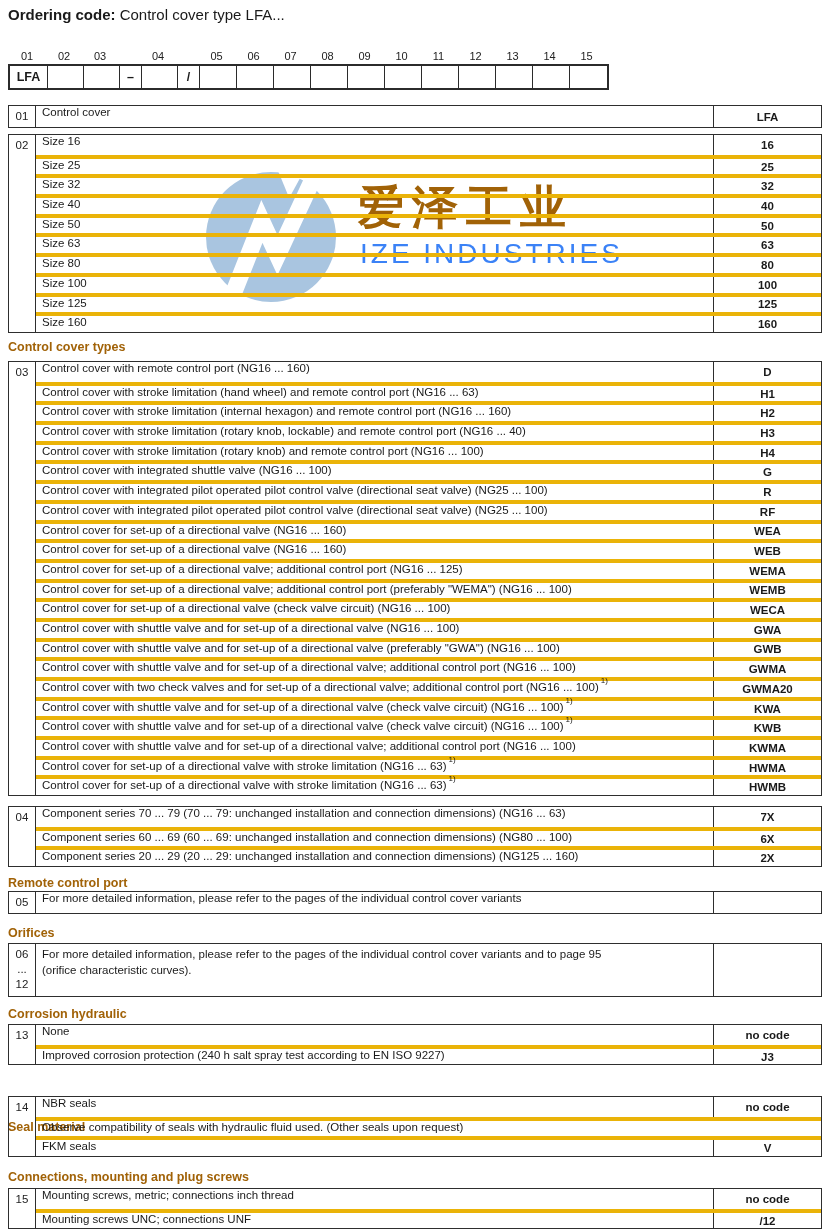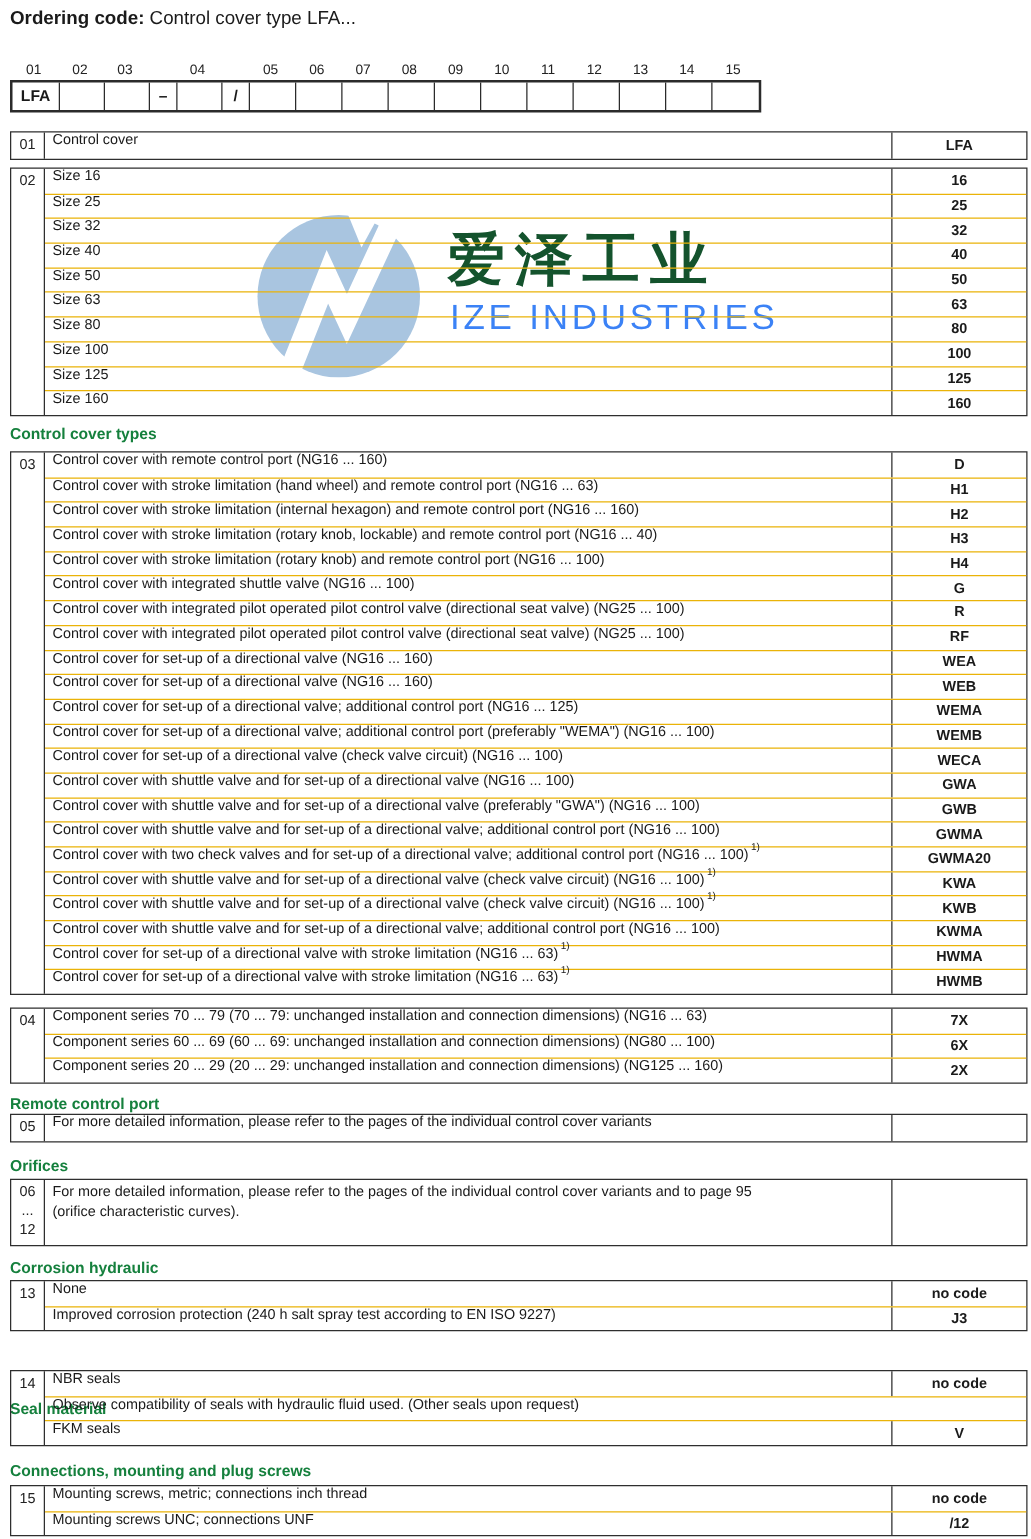--- a/index.html
+++ b/index.html
@@ -4,21 +4,21 @@
 <style>
   html,body{margin:0;padding:0;}
   body{
     width:825px;height:1231px;position:relative;background:#ffffff;
     font-family:"Liberation Sans",sans-serif;color:#1a1a1a;overflow:hidden;
   }
   
   .watermark{position:absolute;left:0;top:0;width:825px;height:1231px;z-index:0;}
   .wm-logo{position:absolute;left:202px;top:172px;width:138px;height:130px;}
   .wm-cjk{position:absolute;left:358px;top:184px;font-size:46px;font-weight:bold;
-    color:#14532d;letter-spacing:8px;line-height:1;}
+    color:#a16207;letter-spacing:8px;line-height:1;}
   .wm-latin{position:absolute;left:360px;top:240px;font-size:28px;font-weight:400;
     color:#3b82f6;letter-spacing:3px;line-height:1;}
   
   .content{position:absolute;left:0;top:0;width:825px;height:1008px;z-index:1;}
   .page-title{position:absolute;left:8px;top:6px;font-size:15px;}
   .page-title b{font-weight:bold;}
   
   .strip-labels{position:absolute;left:8px;top:50px;display:flex;font-size:11px;color:#222;}
   .strip-labels div{text-align:center;box-sizing:border-box;}
   .strip{position:absolute;left:8px;top:64px;display:flex;border:2px solid #2b2b2b;height:22px;}
@@ -26,32 +26,32 @@
     align-items:center;justify-content:center;font-weight:bold;font-size:12.5px;}
   .strip div:last-child{border-right:none;}
   .c-lfa{width:38px;} .c-n{width:36px;} .c-s{width:22px;} .c-t{width:37px;}
   
   .sec{position:absolute;left:8px;width:814px;box-sizing:border-box;
     border:1px solid #2e2e2e;display:flex;background:transparent;}
   .num{width:27px;box-sizing:border-box;border-right:1px solid #2e2e2e;
     text-align:center;font-size:11.5px;padding-top:3px;color:#222;flex:none;}
   .num span{display:block;line-height:15px;}
   .rows{flex:1;display:flex;flex-direction:column;min-width:0;}
-  .row{display:flex;height:19.7px;box-sizing:border-box;border-top:1px solid #eab308;align-items:stretch;}
+  .row{display:flex;height:19.7px;box-sizing:border-box;border-top:4px solid #eab308;align-items:stretch;}
   .row:first-child{border-top:none;}
   .row.tall{height:52px;}
   .row.h21{height:21px;}
   .desc{flex:1;padding-left:6px;font-size:11.5px;display:flex;min-width:0;}
   .row.tall .desc{align-items:flex-start;padding-top:2px;display:block;line-height:16px;}
   .desc .ln{display:block;}
   .code{width:108px;flex:none;box-sizing:border-box;border-left:1px solid #2e2e2e;
     display:flex;align-items:center;justify-content:center;font-size:11.5px;font-weight:bold;}
   .row.full .desc{padding-right:4px;}
   sup.fn{font-size:8px;line-height:0;margin-left:2px;vertical-align:super;}
-  .sec-heading{position:absolute;left:8px;font-size:12.5px;font-weight:bold;color:#15803d;}
+  .sec-heading{position:absolute;left:8px;font-size:12.5px;font-weight:bold;color:#a16207;}
 </style>
 </head>
 <body>
 
 <div class="watermark">
   <svg class="wm-logo" viewBox="0 0 100 100">
     <circle cx="50" cy="50" r="50" fill="#a9c5e0"></circle>
     <polyline points="20,96 43,38 55,64 82,6" stroke="#ffffff" stroke-width="13" fill="none"></polyline>
     <polygon points="55,-2 76,-2 64,20" fill="#ffffff"></polygon>
   </svg>

